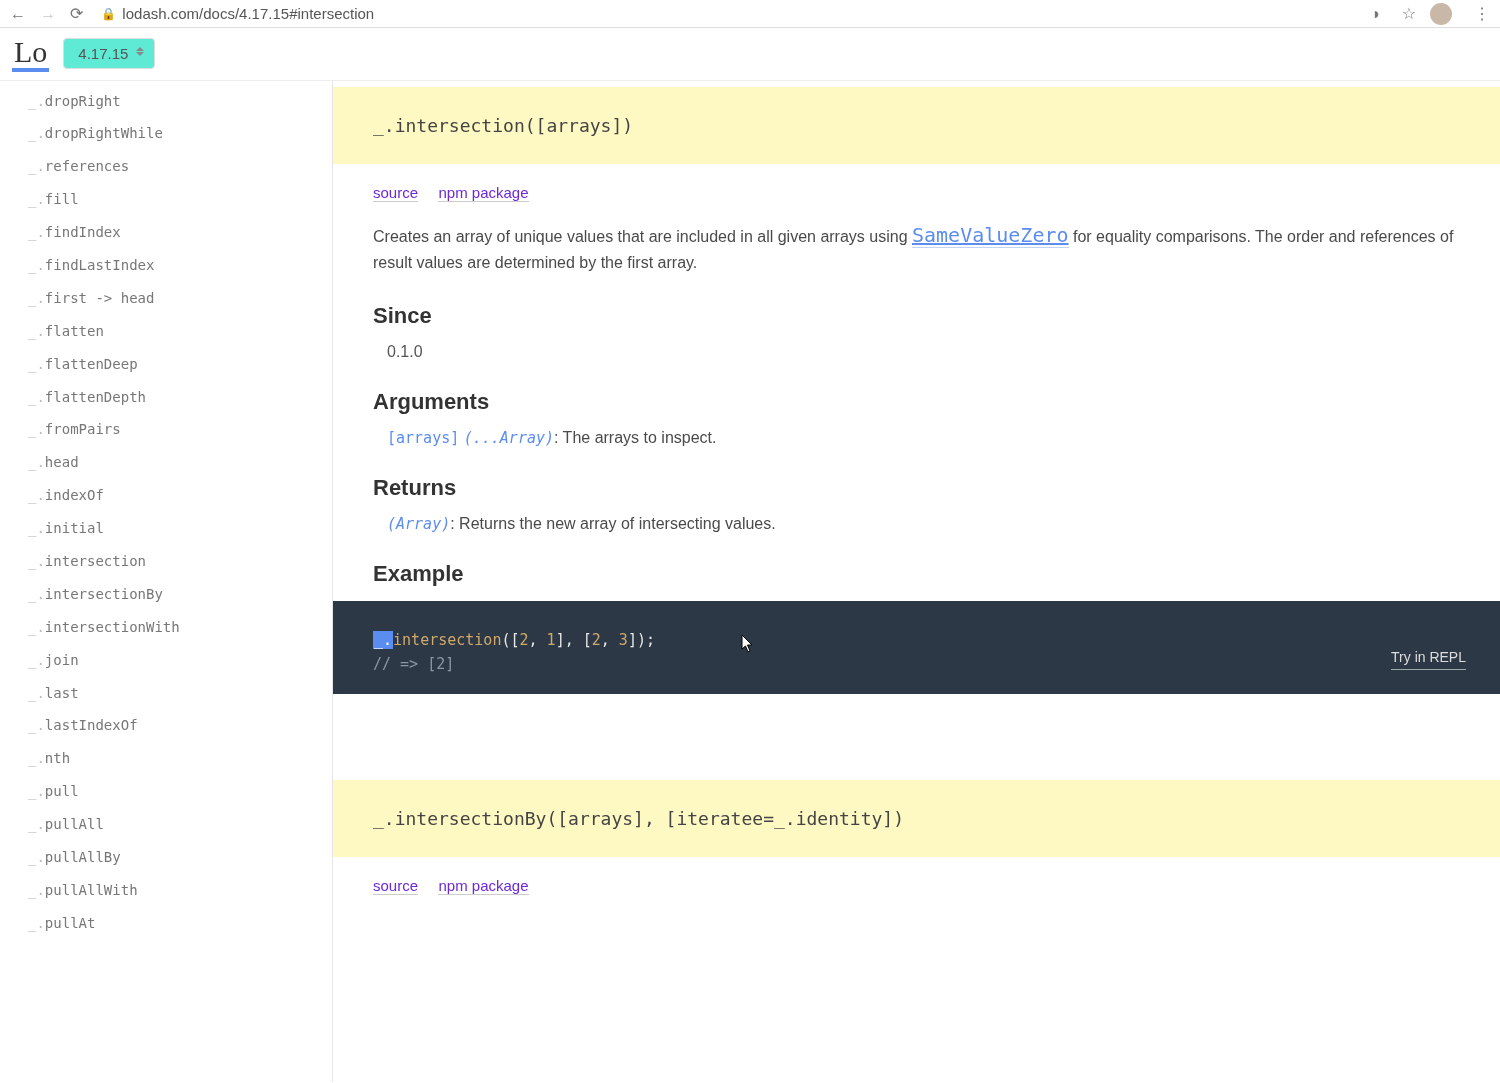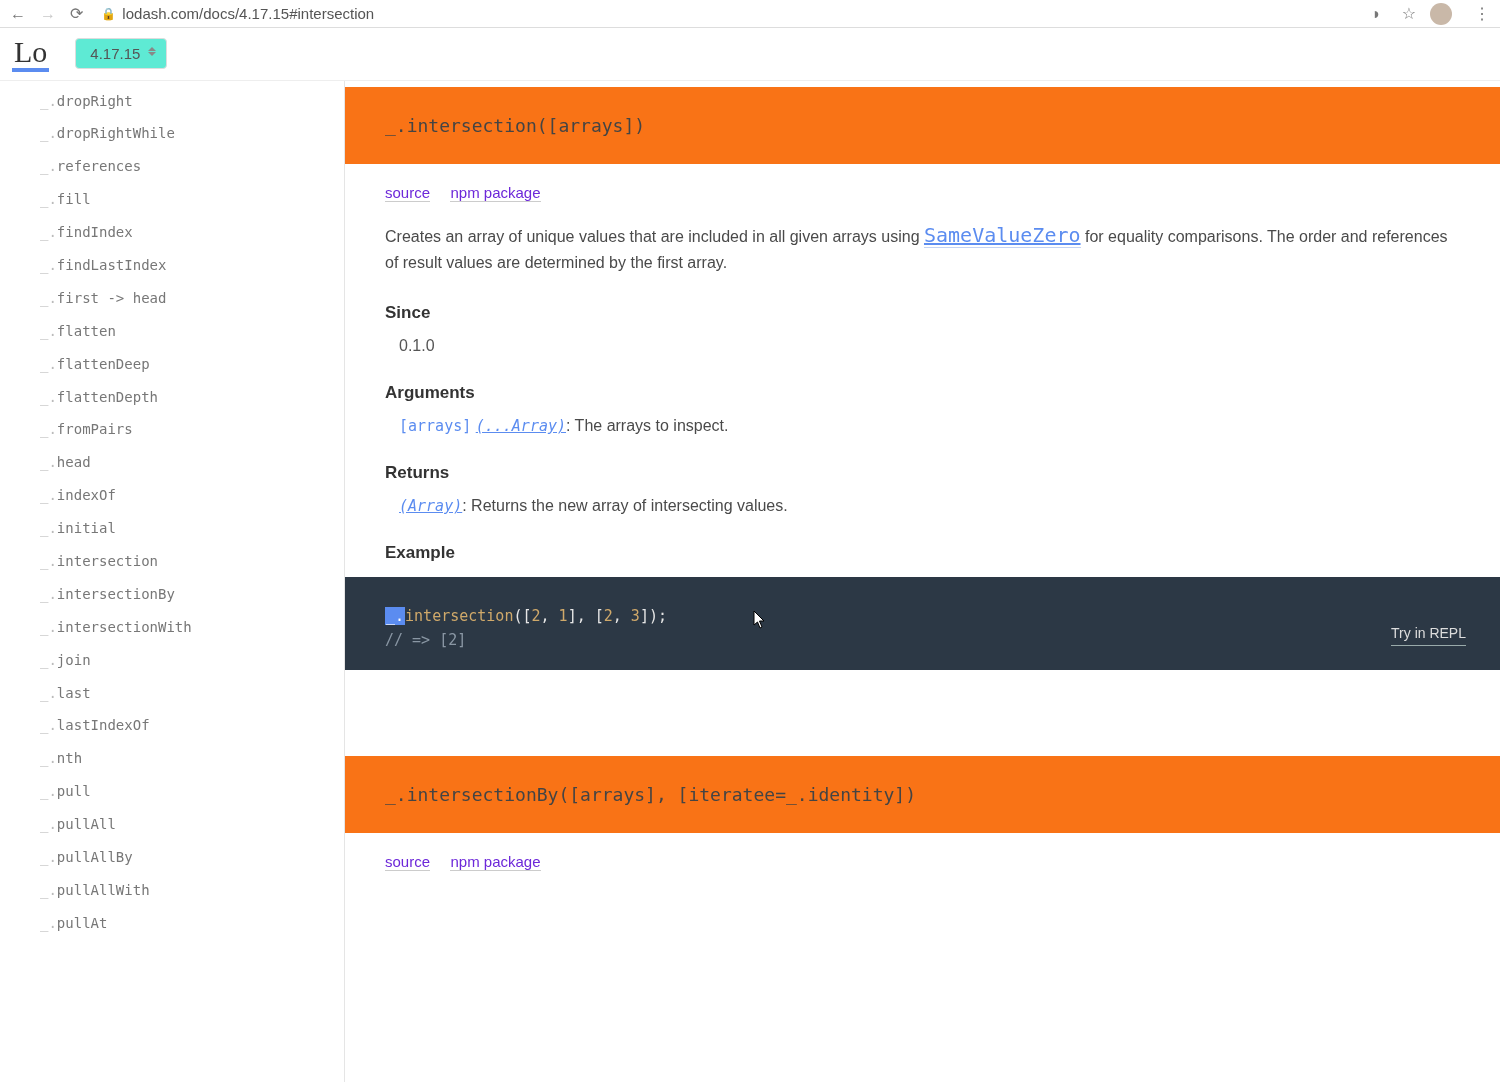--- a/index.html
+++ b/index.html
@@ -5,45 +5,45 @@
 * { margin: 0; padding: 0; box-sizing: border-box; }
 body { font-family: -apple-system, BlinkMacSystemFont, "Segoe UI", Helvetica, Arial, sans-serif; background: #fff; color: #333; }
 
 .browser-bar { height: 28px; display: flex; align-items: center; gap: 14px; padding: 0 10px; border-bottom: 1px solid #ddd; }
 .browser-bar .nav-icon { color: #777; font-size: 16px; }
 .browser-bar .url { color: #555; font-size: 15px; margin-left: 4px; display:flex; align-items:center; gap:6px;}
 .browser-bar .spacer { flex: 1; }
 .browser-bar .right-icon { color: #777; font-size: 16px; margin-left: 8px; }
 .avatar { width: 22px; height: 22px; border-radius: 50%; background: #c9b8a8; }
 
-.header { display: flex; align-items: center; padding: 8px 12px; border-bottom: 1px solid #eee; gap: 26px; }
+.header { display: flex; align-items: center; padding: 8px 12px; border-bottom: 1px solid #eee; gap: 14px; }
 .logo { font-family: Georgia, "Times New Roman", serif; font-size: 30px; font-weight: 500; color: #333; border-bottom: 4px solid #5b8cf0; padding: 0 2px; line-height: 1.05; }
 .version-select { border: 1px solid #ddd; background: #5eead4; border-radius: 4px; padding: 6px 26px 6px 14px; font-size: 15px; color: #555; position: relative; display:flex; align-items:center; }
 .version-select::after { content: ""; position: absolute; right: 10px; top: 50%; transform: translateY(-50%); width: 0; height: 0; border-left: 4px solid transparent; border-right: 4px solid transparent; border-top: 4px solid #888; }
 .version-select::before { content: ""; position: absolute; right: 10px; top: 35%; transform: translateY(-50%); width: 0; height: 0; border-left: 4px solid transparent; border-right: 4px solid transparent; border-bottom: 4px solid #888; }
 
-.layout { display: flex; height: calc(100vh - 28px - 54px); padding-left: 12px; }
+.layout { display: flex; height: calc(100vh - 28px - 54px); }
 .sidebar { width: 333px; border-right: 1px solid #e5e5e5; overflow-y: auto; padding-top: 4px; position: relative; }
 .sidebar::-webkit-scrollbar { width: 10px; }
 .sidebar::-webkit-scrollbar-thumb { background: #c5c5c5; border-radius: 5px; }
 .side-item { padding: 7px 8px 7px 28px; font-family: "Menlo", "Consolas", monospace; font-size: 14px; color: #777; cursor: pointer; line-height: 1.35; }
 .side-item .pre { color: #bbb; }
 
 .main { flex: 1; overflow-y: auto; padding: 0; }
-.sig-block { background: #f97316; padding: 28px 40px; font-family: "Menlo", "Consolas", monospace; font-size: 18px; color: #444; margin-top: 6px; }
+.sig-block { background: #fef9c3; padding: 28px 40px; font-family: "Menlo", "Consolas", monospace; font-size: 18px; color: #444; margin-top: 6px; }
 .content-body { padding: 20px 40px 40px; }
 .links { margin-bottom: 18px; }
 .links a { color: #6d28d9; font-size: 15px; text-decoration: none; border-bottom: 1px solid #ccc; margin-right: 16px; }
 .desc { font-size: 16px; line-height: 1.55; color: #4a4a4a; margin-bottom: 28px; }
 .desc .mono-link { font-family: "Menlo", "Consolas", monospace; color: #5b8cf0; font-size: 20px; border-bottom: 1px solid #c3d3f5; }
-h3 { font-size: 17px; font-weight: 600; color: #333; margin-bottom: 14px; }
+h3 { font-size: 22px; font-weight: 600; color: #333; margin-bottom: 14px; }
 .since-val { font-size: 16px; color: #555; margin-left: 14px; margin-bottom: 28px; }
 .arg-line, .ret-line { font-size: 16px; color: #4a4a4a; margin-left: 14px; margin-bottom: 28px; }
 .arg-line .mono, .ret-line .mono { font-family: "Menlo", "Consolas", monospace; color: #5b8cf0; font-size: 15px; }
-.arg-line .mono2, .ret-line .mono2 { font-family: "Menlo", "Consolas", monospace; color: #5b8cf0; font-style: italic; font-size: 15px; text-decoration: underline; }
+.arg-line .mono2, .ret-line .mono2 { font-family: "Menlo", "Consolas", monospace; color: #5b8cf0; font-style: italic; font-size: 15px; }
 
 .code-block { background: #2c3845; color: #e6e6e6; padding: 28px 40px 18px; font-family: "Menlo", "Consolas", monospace; font-size: 15px; line-height: 1.55; position: relative; margin: 0 -40px 40px; }
 .code-block .sel { background: #5b8cf0; color:#fff; padding:0 1px; }
 .code-block .fn { color: #d0a96a; }
 .code-block .num { color: #d0a96a; }
 .code-block .comment { color: #8a97a4; }
 .repl-btn { position: absolute; right: 34px; bottom: 24px; color: #ddd; font-size: 14px; font-family: -apple-system, sans-serif; border-bottom: 1px solid #9aa; cursor: pointer; }
 .cursor-arrow { position: absolute; width: 14px; height: 18px; pointer-events:none; }
 .cursor-arrow svg { width: 14px; height: 18px; }
 

